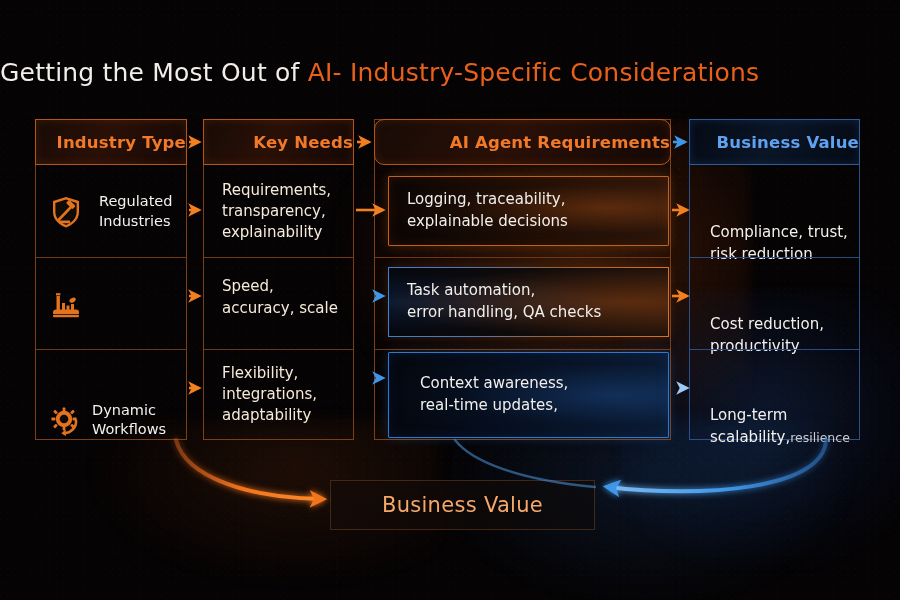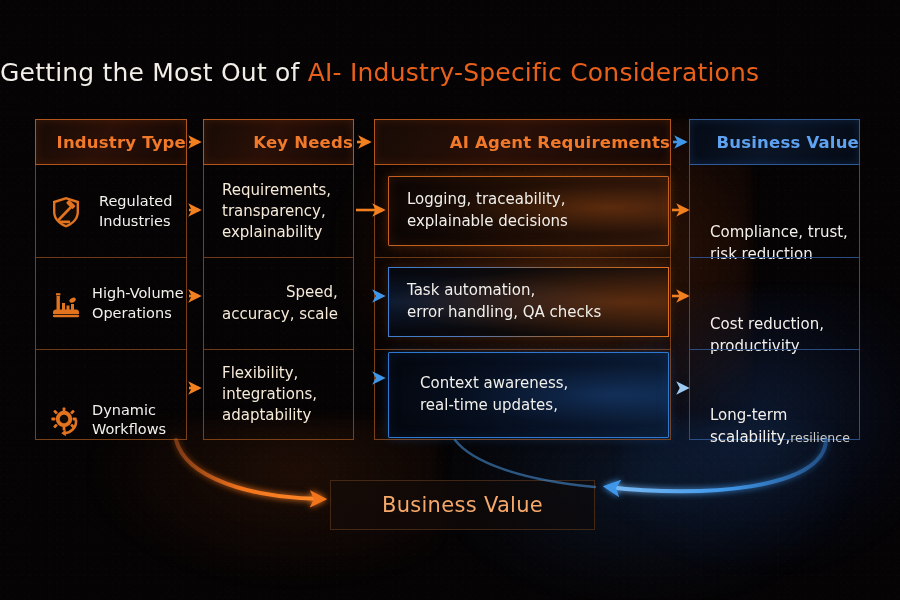--- a/index.html
+++ b/index.html
@@ -151,21 +151,21 @@
   <div class="colframe orange" style="left:203px; top:119px; width:151px; height:321px;"></div>
   <div class="colframe orange" style="left:374px; top:119px; width:297px; height:321px;"></div>
   <div class="colframe blue" style="left:689px; top:119px; width:171px; height:321px;"></div>
 
   <div class="hdr orange" style="left:35px;  top:119px; width:152px; height:46px;">
     <span>Industry Type</span>
   </div>
   <div class="hdr orange" style="left:203px; top:119px; width:151px; height:46px;">
     <span>Key Needs</span>
   </div>
-  <div class="hdr orange" style="left:374px; top:119px; width:297px; height:46px;">
+  <div class="hdr orange" style="left:374px; top:119px; width:297px; height:46px;border-radius:10px;">
     <span>AI Agent Requirements</span>
   </div>
   <div class="hdr blue" style="left:689px; top:119px; width:171px; height:46px;">
     <span>Business Value</span>
   </div>
 
   <div class="cell c1" style="left:36px; top:166px; width:150px; height:91px;gap:16px;">
     <span class="ico">
       <svg viewBox="0 0 34 34" width="34" height="34">
         <path d="M17 2 L30 6 V17 C30 25 23.5 30 17 32.5 C10.5 30 4 25 4 17 V6 Z" fill="#e2731f"></path>
@@ -189,24 +189,20 @@
       <svg viewBox="0 0 34 34" width="34" height="34">
         <rect x="7.5" y="9" width="3.4" height="15" fill="#e2731f"></rect>
         <rect x="7" y="6.2" width="4.4" height="2.2" fill="#e2731f"></rect>
         <rect x="13" y="16" width="3" height="8" fill="#e2731f"></rect>
         <rect x="17.5" y="18.5" width="3" height="5.5" fill="#e2731f"></rect>
         <rect x="22" y="17" width="3" height="7" fill="#e2731f"></rect>
         <ellipse cx="23.6" cy="13.2" rx="3.4" ry="2.2" transform="rotate(-28 23.6 13.2)" fill="#e2731f"></ellipse>
         <path d="M4 25.2 C4 23.6 5.4 22.6 7 22.6 H27.2 C28.8 22.6 30 23.7 30 25.2 V27 H4 Z" fill="#e2731f"></path>
         <rect x="4" y="27.8" width="26" height="2.4" rx="1" fill="#e2731f"></rect>
       </svg>
-    </span>
-    <span class="lbl">
-      <span>High-Volume</span><br>
-      <span>Operations</span>
     </span>
   </div>
   <div class="divider orange" style="left:36px; top:349px; width:150px;"></div>
 
   <div class="cell c1" style="left:36px; top:350px; width:150px; height:89px;align-items:flex-end;">
     <span class="ico">
       <svg viewBox="0 0 34 34" width="34" height="34">
         <g fill="#e2731f">
           <circle cx="15" cy="14" r="8.2"></circle>
           <g>
@@ -233,21 +229,21 @@
 
   <div class="cell c2" style="left:204px; top:166px; width:149px; height:91px;">
     <span class="txt">
       <span>Requirements,</span><br>
       <span>transparency,</span><br>
       <span>explainability</span>
     </span>
   </div>
   <div class="divider orange" style="left:204px; top:257px; width:149px;"></div>
 
-  <div class="cell c2" style="left:204px; top:258px; width:149px; height:91px;text-align:right;">
+  <div class="cell c2" style="left:204px; top:252px; width:149px; height:91px;">
     <span class="txt">
       <span>Speed,</span><br>
       <span>accuracy, scale</span>
     </span>
   </div>
   <div class="divider orange" style="left:204px; top:349px; width:149px;"></div>
 
   <div class="cell c2" style="left:204px; top:350px; width:149px; height:89px;">
     <span class="txt">
       <span>Flexibility,</span><br>

